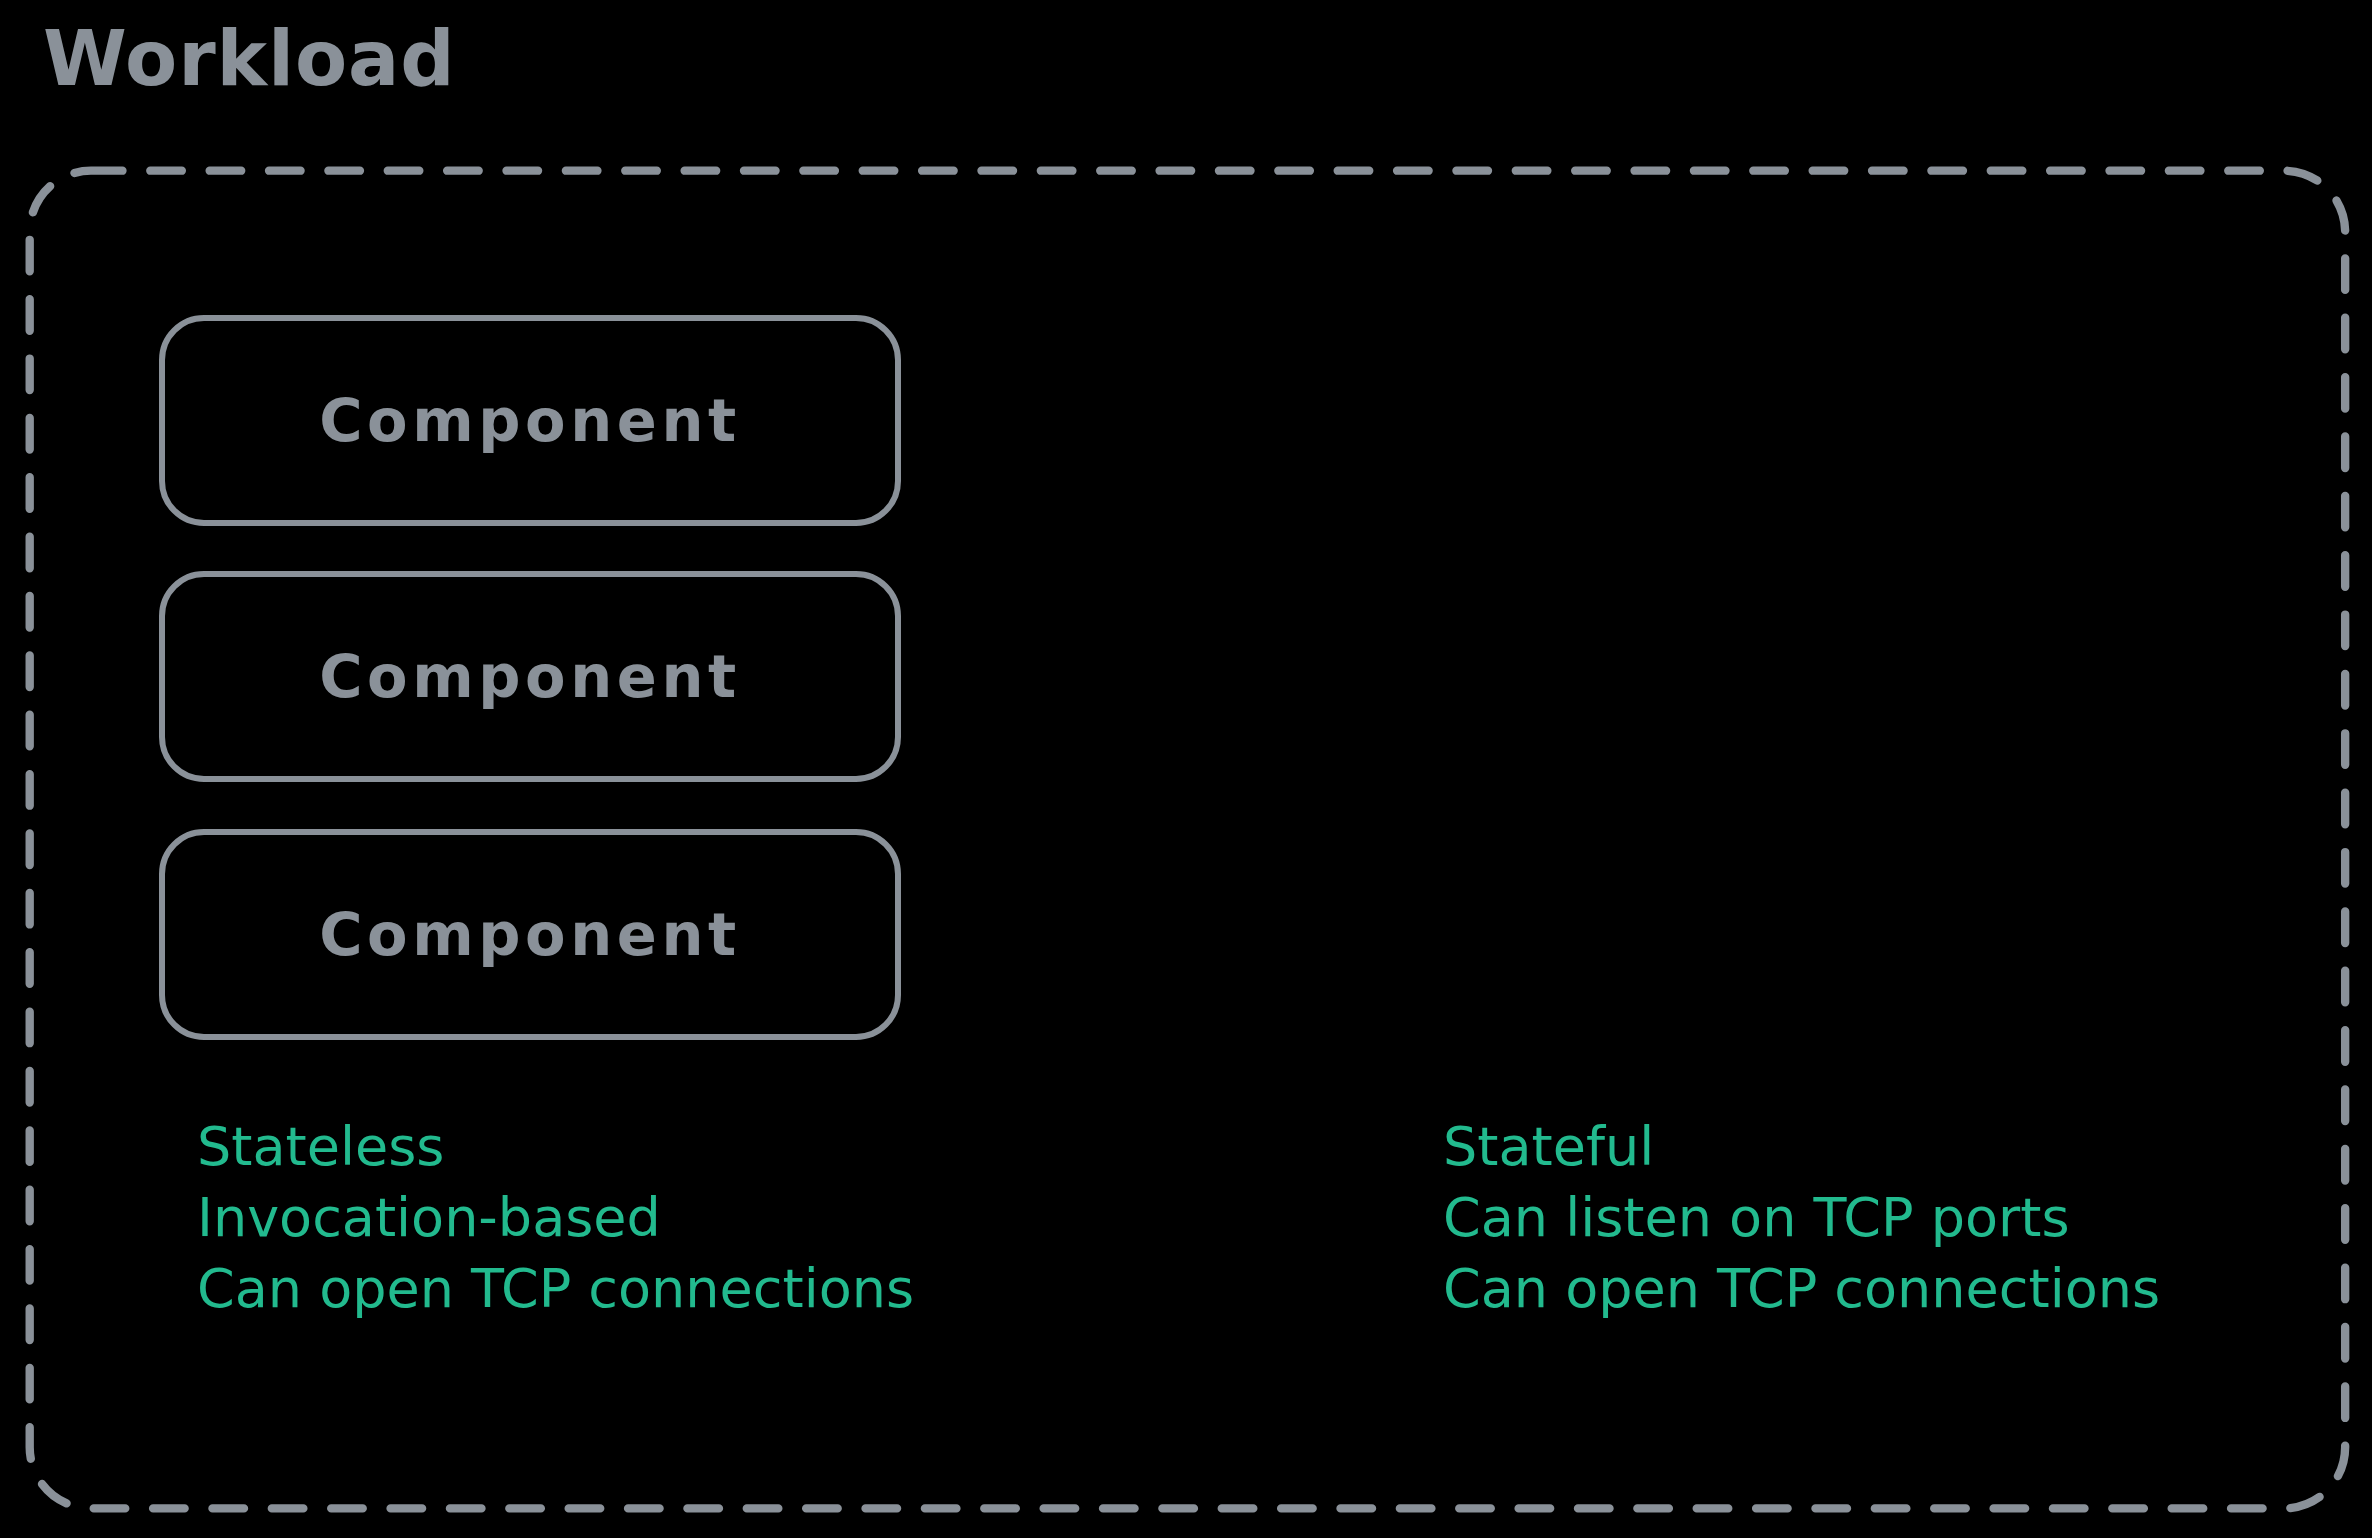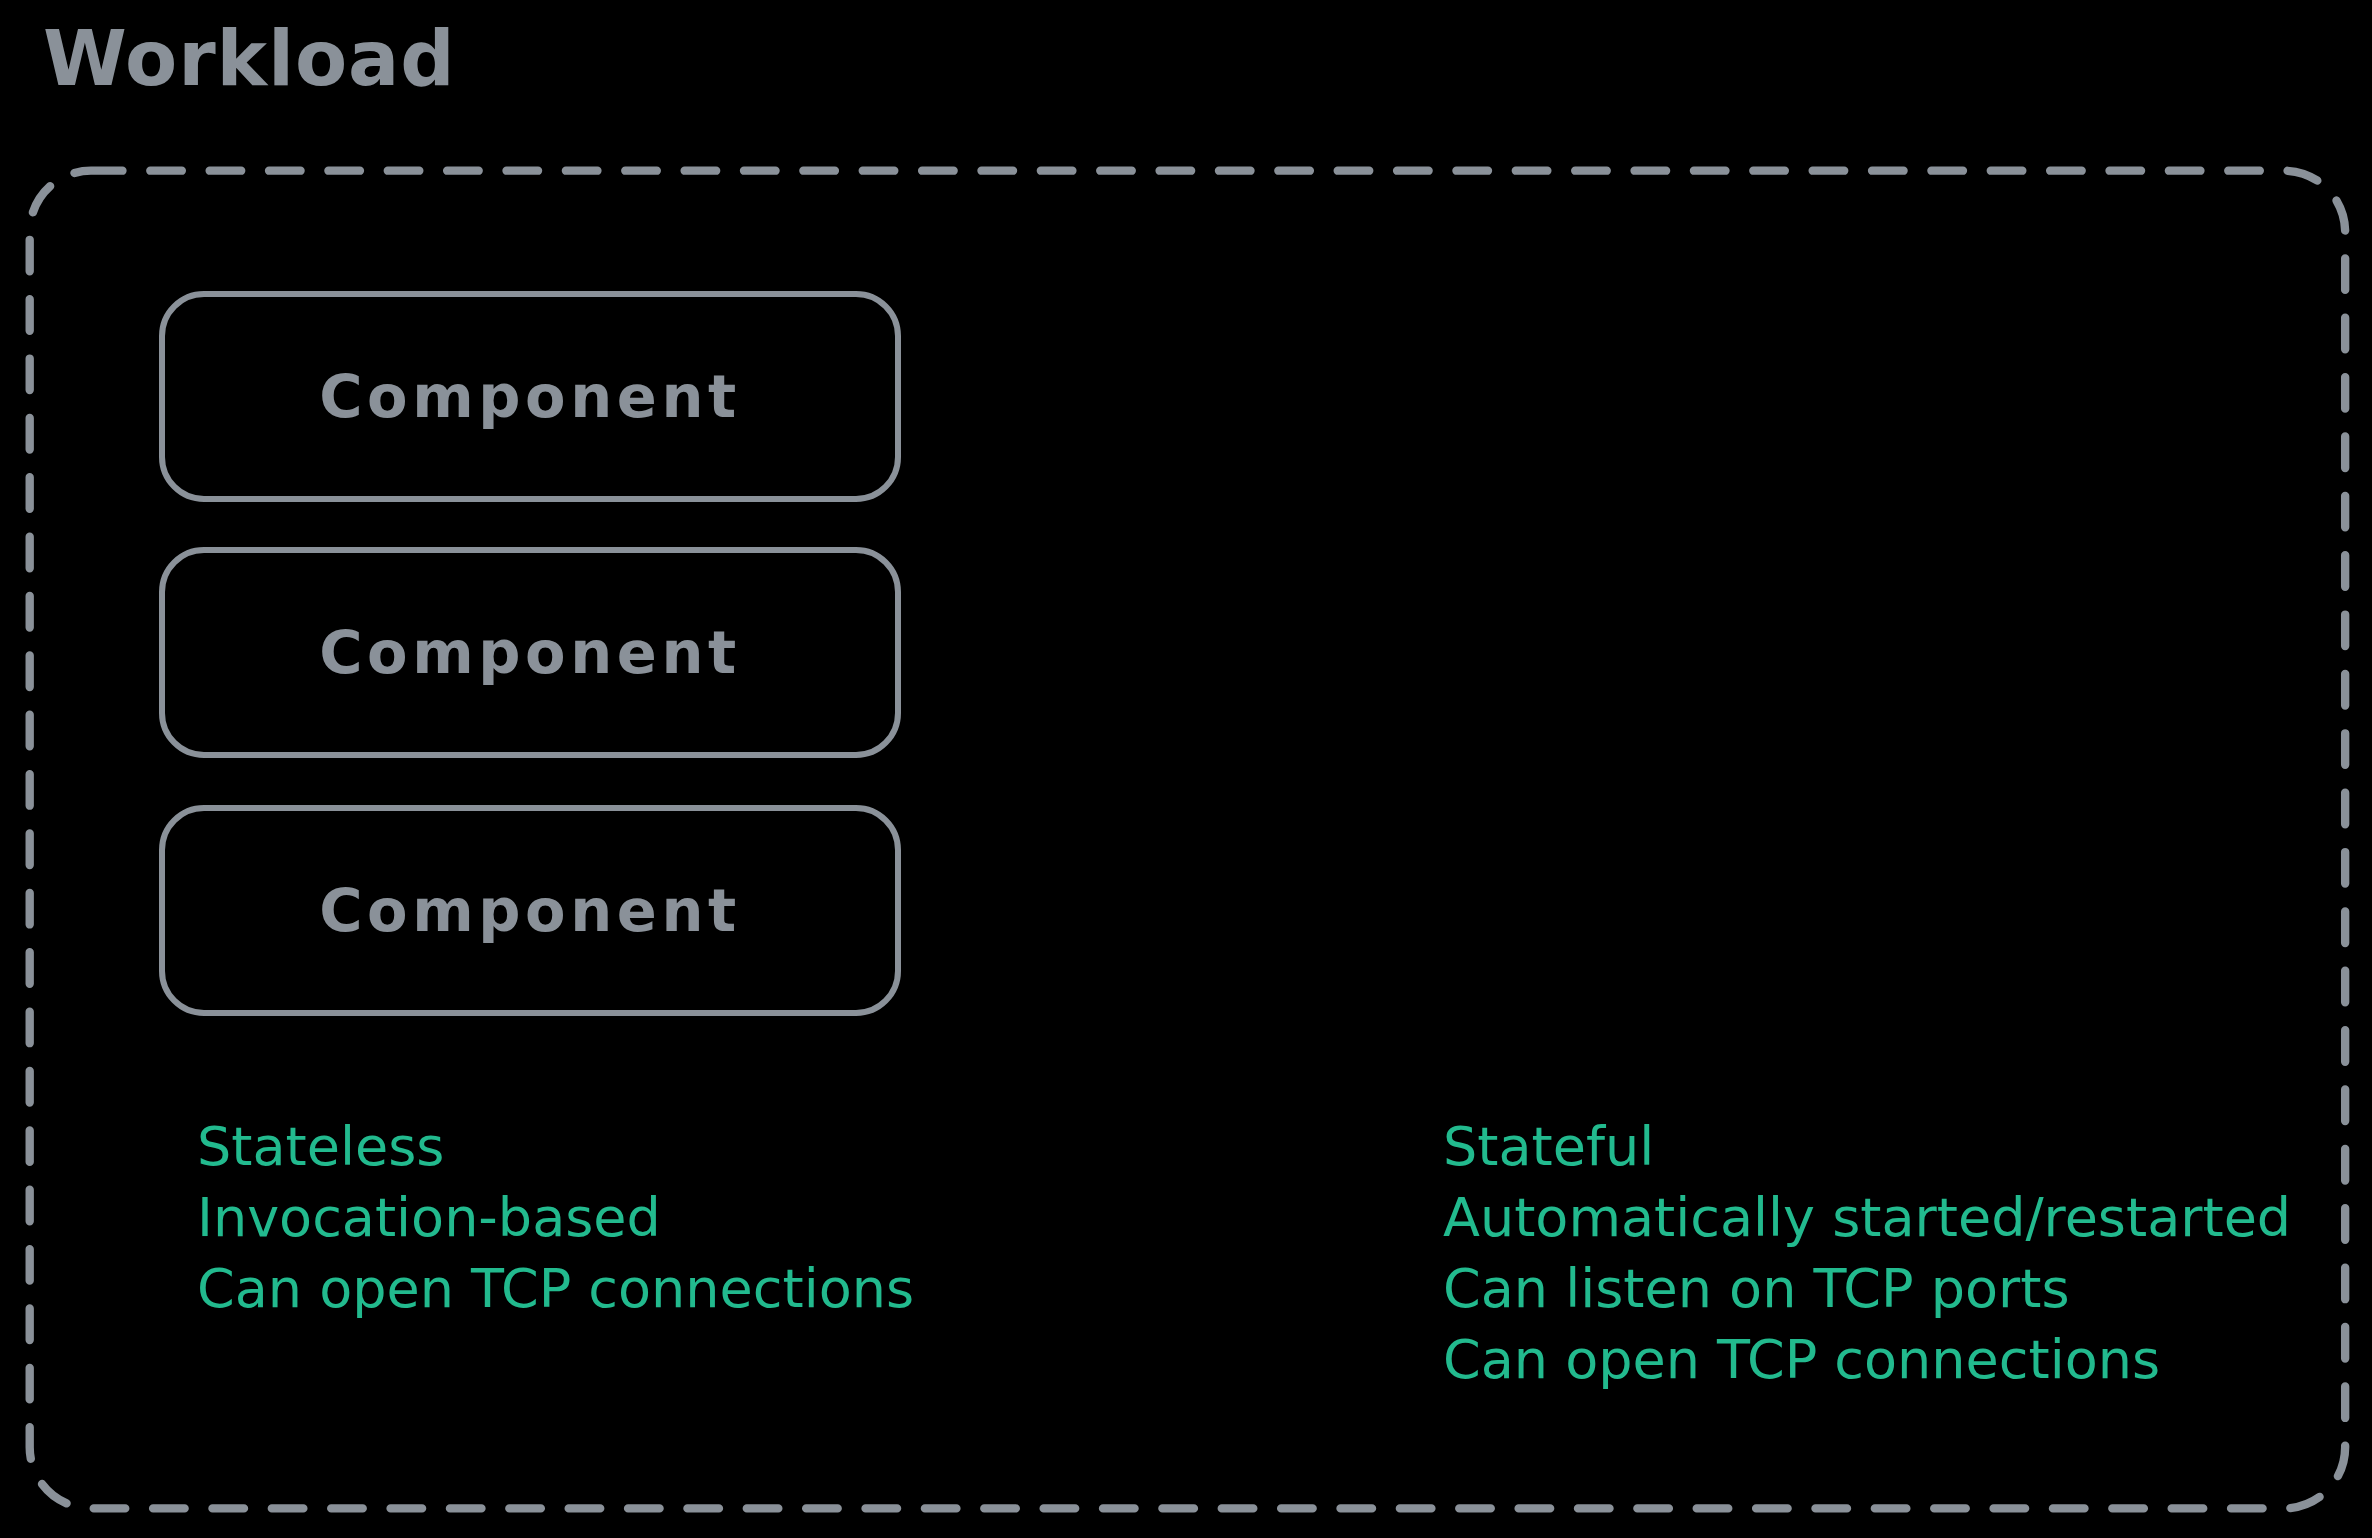--- a/index.html
+++ b/index.html
@@ -43,20 +43,21 @@
     box-sizing: border-box;
     background: transparent;
   }
   .component {
     left: 159px;
     width: 742px;
     height: 211px;
     border-radius: 45px;
     font-size: 59px;
     letter-spacing: 4.6px;
+    margin-top: 24px;
   }
   .component-1 { top: 291px; }
   .component-2 { top: 547px; }
   .component-3 { top: 805px; }
   .service {
     left: 1440px;
     top: 297px;
     width: 818px;
     height: 727px;
     border-radius: 54px;
@@ -102,19 +103,18 @@
 
 
   <div class="features features-left">
     <span class="feature-line">Stateless</span>
     <span class="feature-line">Invocation-based</span>
     <span class="feature-line">Can open TCP connections</span>
   </div>
 
   <div class="features features-right">
     <span class="feature-line">Stateful</span>
-    <span class="feature-line">Automatically started/restarted</span>
     <span class="feature-line">Can listen on TCP ports</span>
     <span class="feature-line">Can open TCP connections</span>
   </div>
 
 </div>
 
 
 </body></html>

